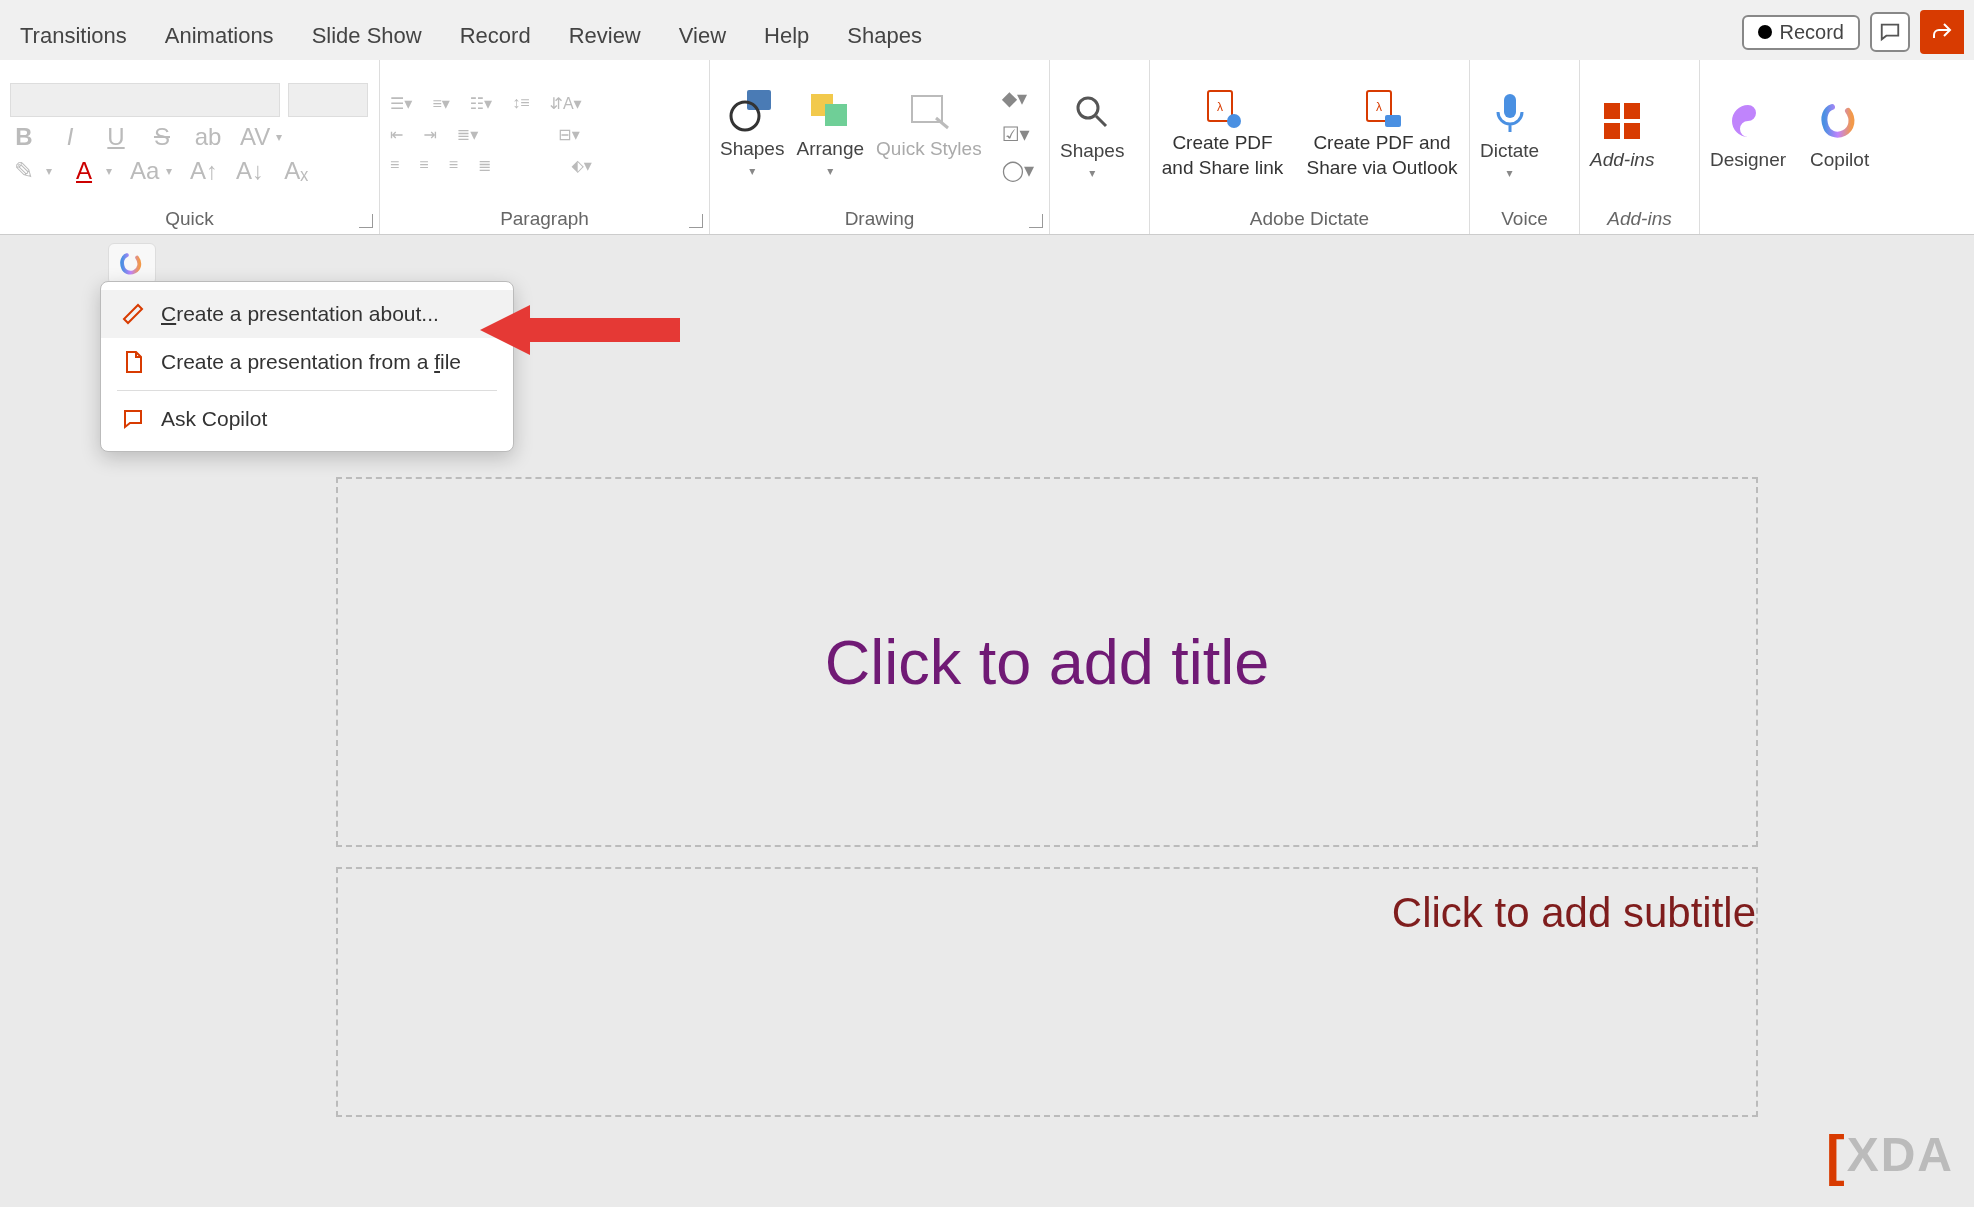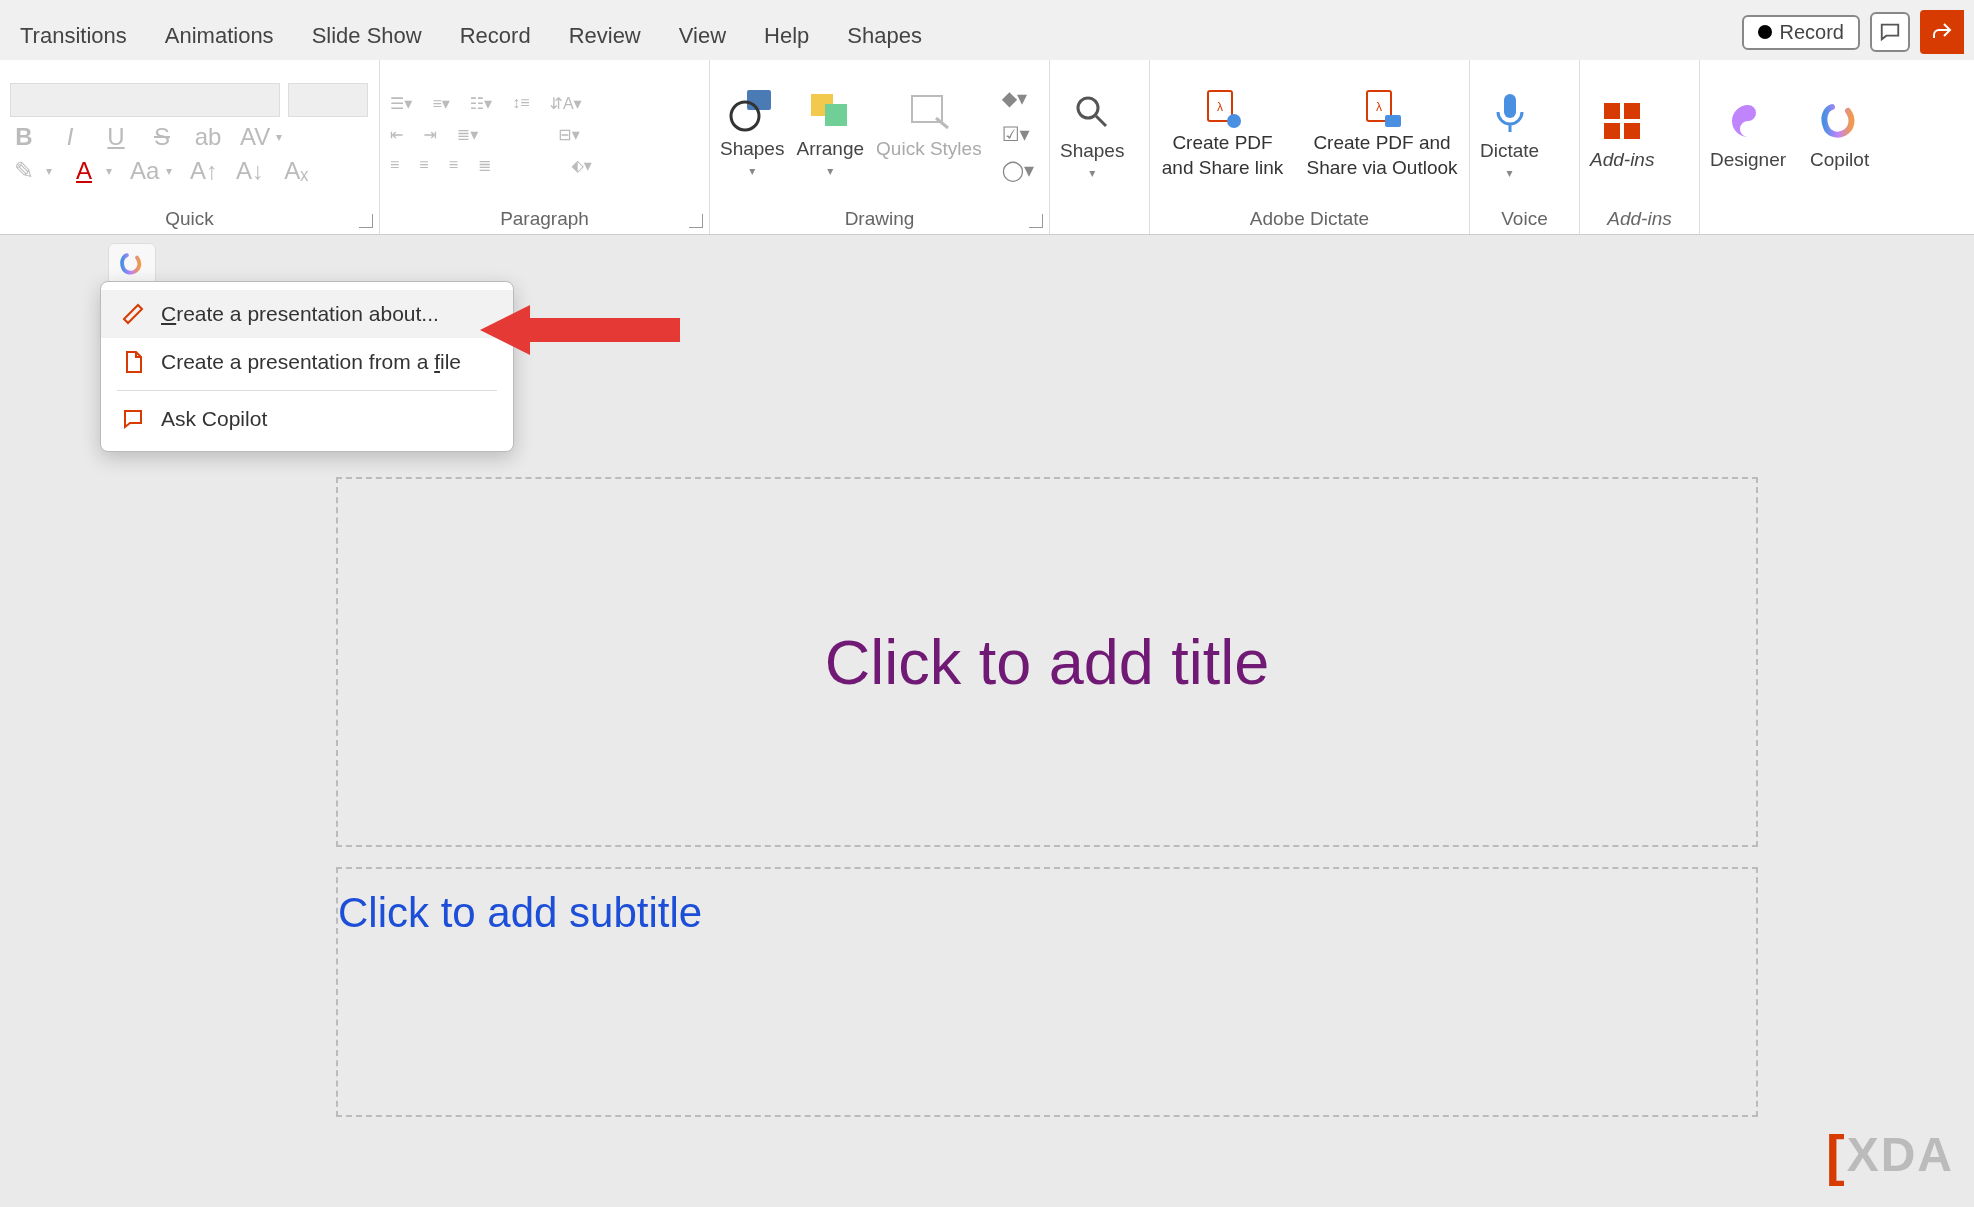--- a/index.html
+++ b/index.html
@@ -70,21 +70,21 @@
 .menu-sep { height: 1px; background: #ddd; margin: 4px 16px; }
 .mi-icon { width: 24px; height: 24px; flex-shrink: 0; }
 .underline-char { text-decoration: underline; }
 
 
 .arrow { position: absolute; left: 480px; top: 65px; z-index: 20; }
 
 
 .slide-canvas { position: absolute; left: 336px; top: 242px; width: 1422px; }
 .title-box { border: 2px dashed #bbb; height: 370px; display: flex; align-items: center; justify-content: center; font-size: 63px; color: #701a75; }
-.subtitle-box { border: 2px dashed #bbb; height: 250px; margin-top: 20px; display: flex; align-items: flex-start; justify-content: flex-start; padding-top: 20px; font-size: 42px; color: #1d4ed8; }
+.subtitle-box { border: 2px dashed #bbb; height: 250px; margin-top: 20px; display: flex; align-items: flex-start; justify-content: flex-end; padding-top: 20px; font-size: 42px; color: #7f1d1d; }
 
 
 .watermark { position: absolute; right: 20px; bottom: 20px; font-size: 48px; font-weight: bold; letter-spacing: 2px; color: #bbb; display: flex; align-items: center; }
 .wm-bracket { color: #d83b01; font-size: 56px; font-weight: 900; }
 </style>
 </head>
 <body>
 
 <div class="tab-strip">
   <span class="tab">Transitions</span>

